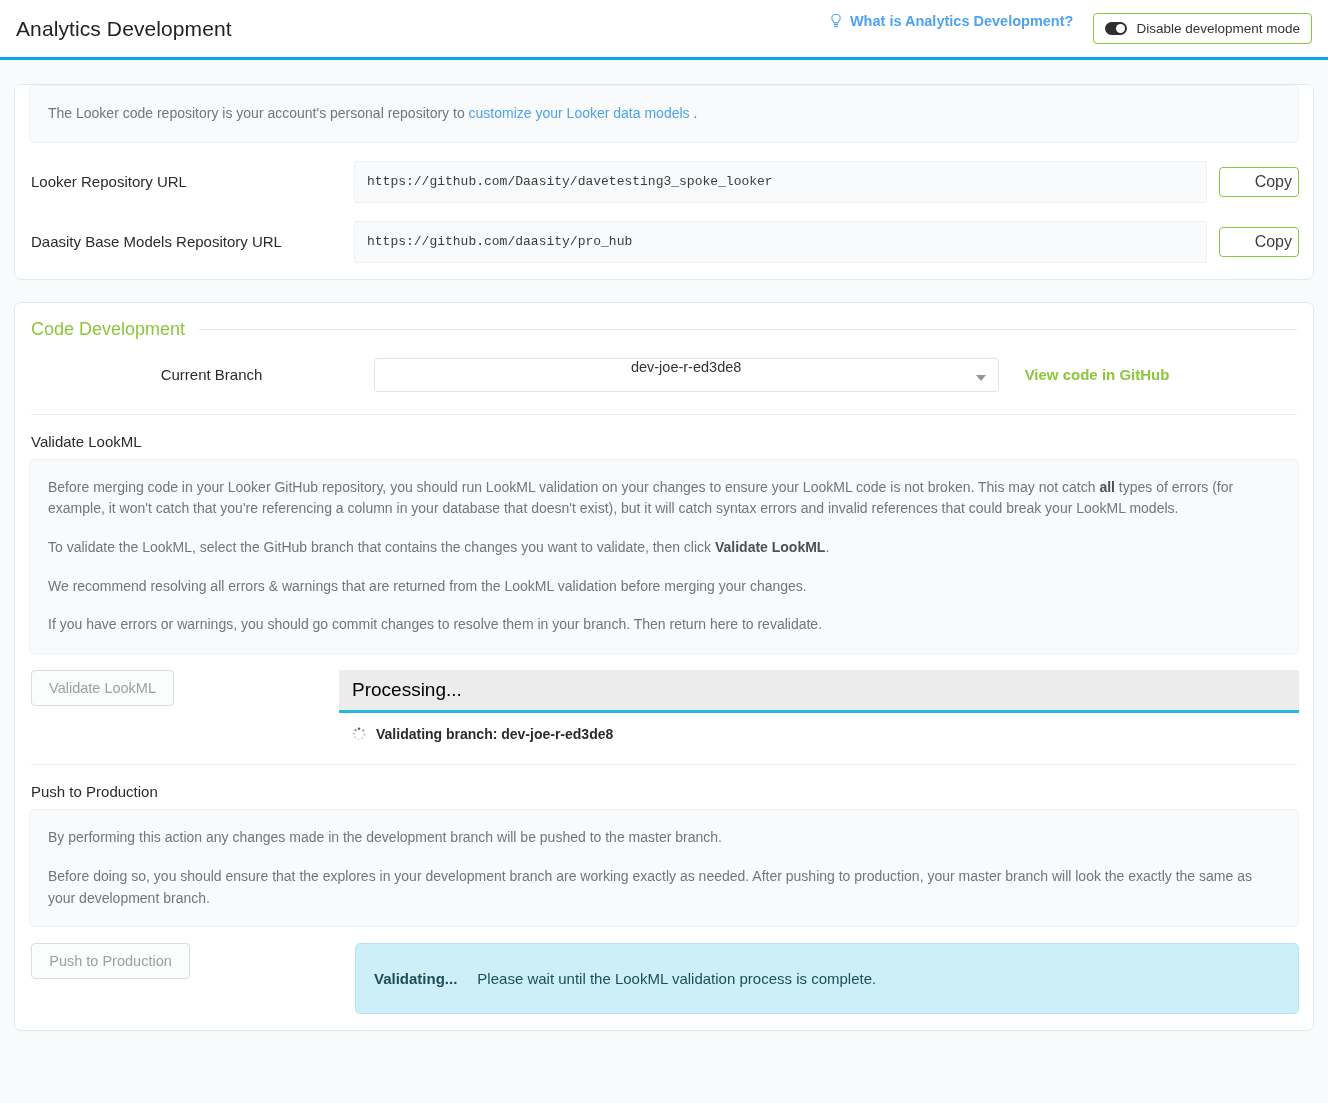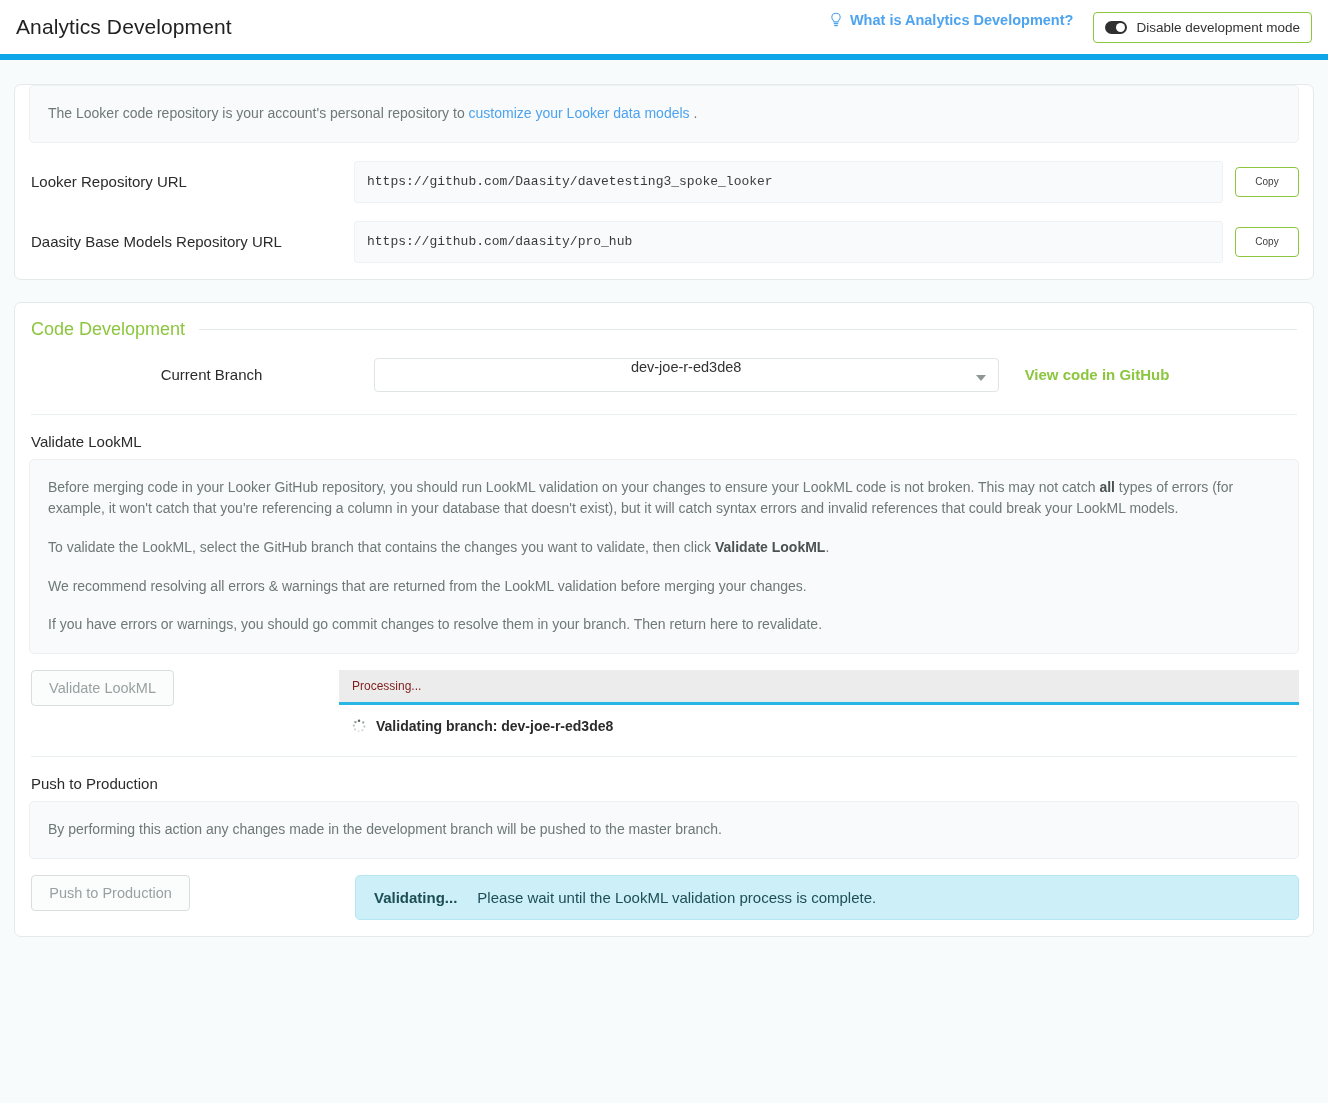--- a/index.html
+++ b/index.html
@@ -10,21 +10,21 @@
     background: #f7fbfb;
     font-family: "Liberation Sans", sans-serif;
     color: #2b2b2b;
     overflow: hidden;
   }
 
   
   .topbar {
     height: 60px;
     background: #ffffff;
-    border-bottom: 6px solid #0ea5e9;
+    border-bottom: 3px solid #0ea5e9;
     display: flex;
     align-items: center;
     padding: 0 16px 0 16px;
   }
   .page-title {
     font-size: 21px;
     font-weight: 400;
     color: #222;
     letter-spacing: .1px;
   }
@@ -149,29 +149,30 @@
     color: #3c3c3c;
     height: 42px;
     display: flex;
     align-items: center;
     overflow: hidden;
     white-space: nowrap;
   }
   .copy-btn {
     flex: none;
     margin-left: 12px;
-    width: 64px;
+    width: 80px;
     height: 30px;
     border: 1.5px solid #8cc63e;
     border-radius: 4px;
     background: #fff;
     color: #3d3d3d;
-    font-size: 10px;
+    font-size: 16px;
     cursor: pointer;
     font-family: "Liberation Sans", sans-serif;
+    text-align: right;
   }
 
   
   .branch-row {
     display: flex;
     align-items: center;
     margin-top: 4px;
     margin-bottom: 22px;
     justify-content: center;
   }
@@ -242,42 +243,42 @@
   .btn-push { width: 159px; }
 
   .status-col {
     flex: 1;
     margin-left: 165px;
   }
   .processing-head {
     background: #ececec;
     border-bottom: 3px solid #2ab6e4;
     padding: 9px 13px;
-    font-size: 12px;
-    color: #7f1d1d;
+    font-size: 19px;
+    color: #000000;
   }
   .processing-body {
     display: flex;
     align-items: center;
     gap: 10px;
     padding: 13px 13px 0 13px;
     font-size: 14px;
     font-weight: bold;
     color: #2b2b2b;
   }
   .spinner {
     width: 14px; height: 14px; flex: none;
     display: inline-block;
   }
 
   .validating-banner {
     background: #cdf0f8;
     border: 1px solid #b4e6f3;
     border-radius: 5px;
-    padding: 13px 18px;
+    padding: 26px 18px;
     display: flex;
     align-items: center;
     gap: 20px;
     font-size: 15px;
     color: #1d4e57;
   }
   .validating-banner .lead { font-weight: bold; }
 </style>
 </head>
 <body>
@@ -375,20 +376,21 @@
         </div>
       </div>
     </div>
 
     <div class="hr" style="margin-top:22px"></div>
 
     <div class="subhead">Push to Production</div>
 
     <div class="notebox">
       <p>By performing this action any changes made in the development branch will be pushed to the master branch.</p>
+      <p>Before doing so, you should ensure that the explores in your development branch are working exactly as needed. After pushing to production, your master branch will look the exactly the same as your development branch.</p>
     </div>
 
     <div class="action-row">
       <button class="ghost-btn btn-push">Push to Production</button>
       <div class="status-col">
         <div class="validating-banner">
           <span class="lead">Validating...</span>
           <span>Please wait until the LookML validation process is complete.</span>
         </div>
       </div>

